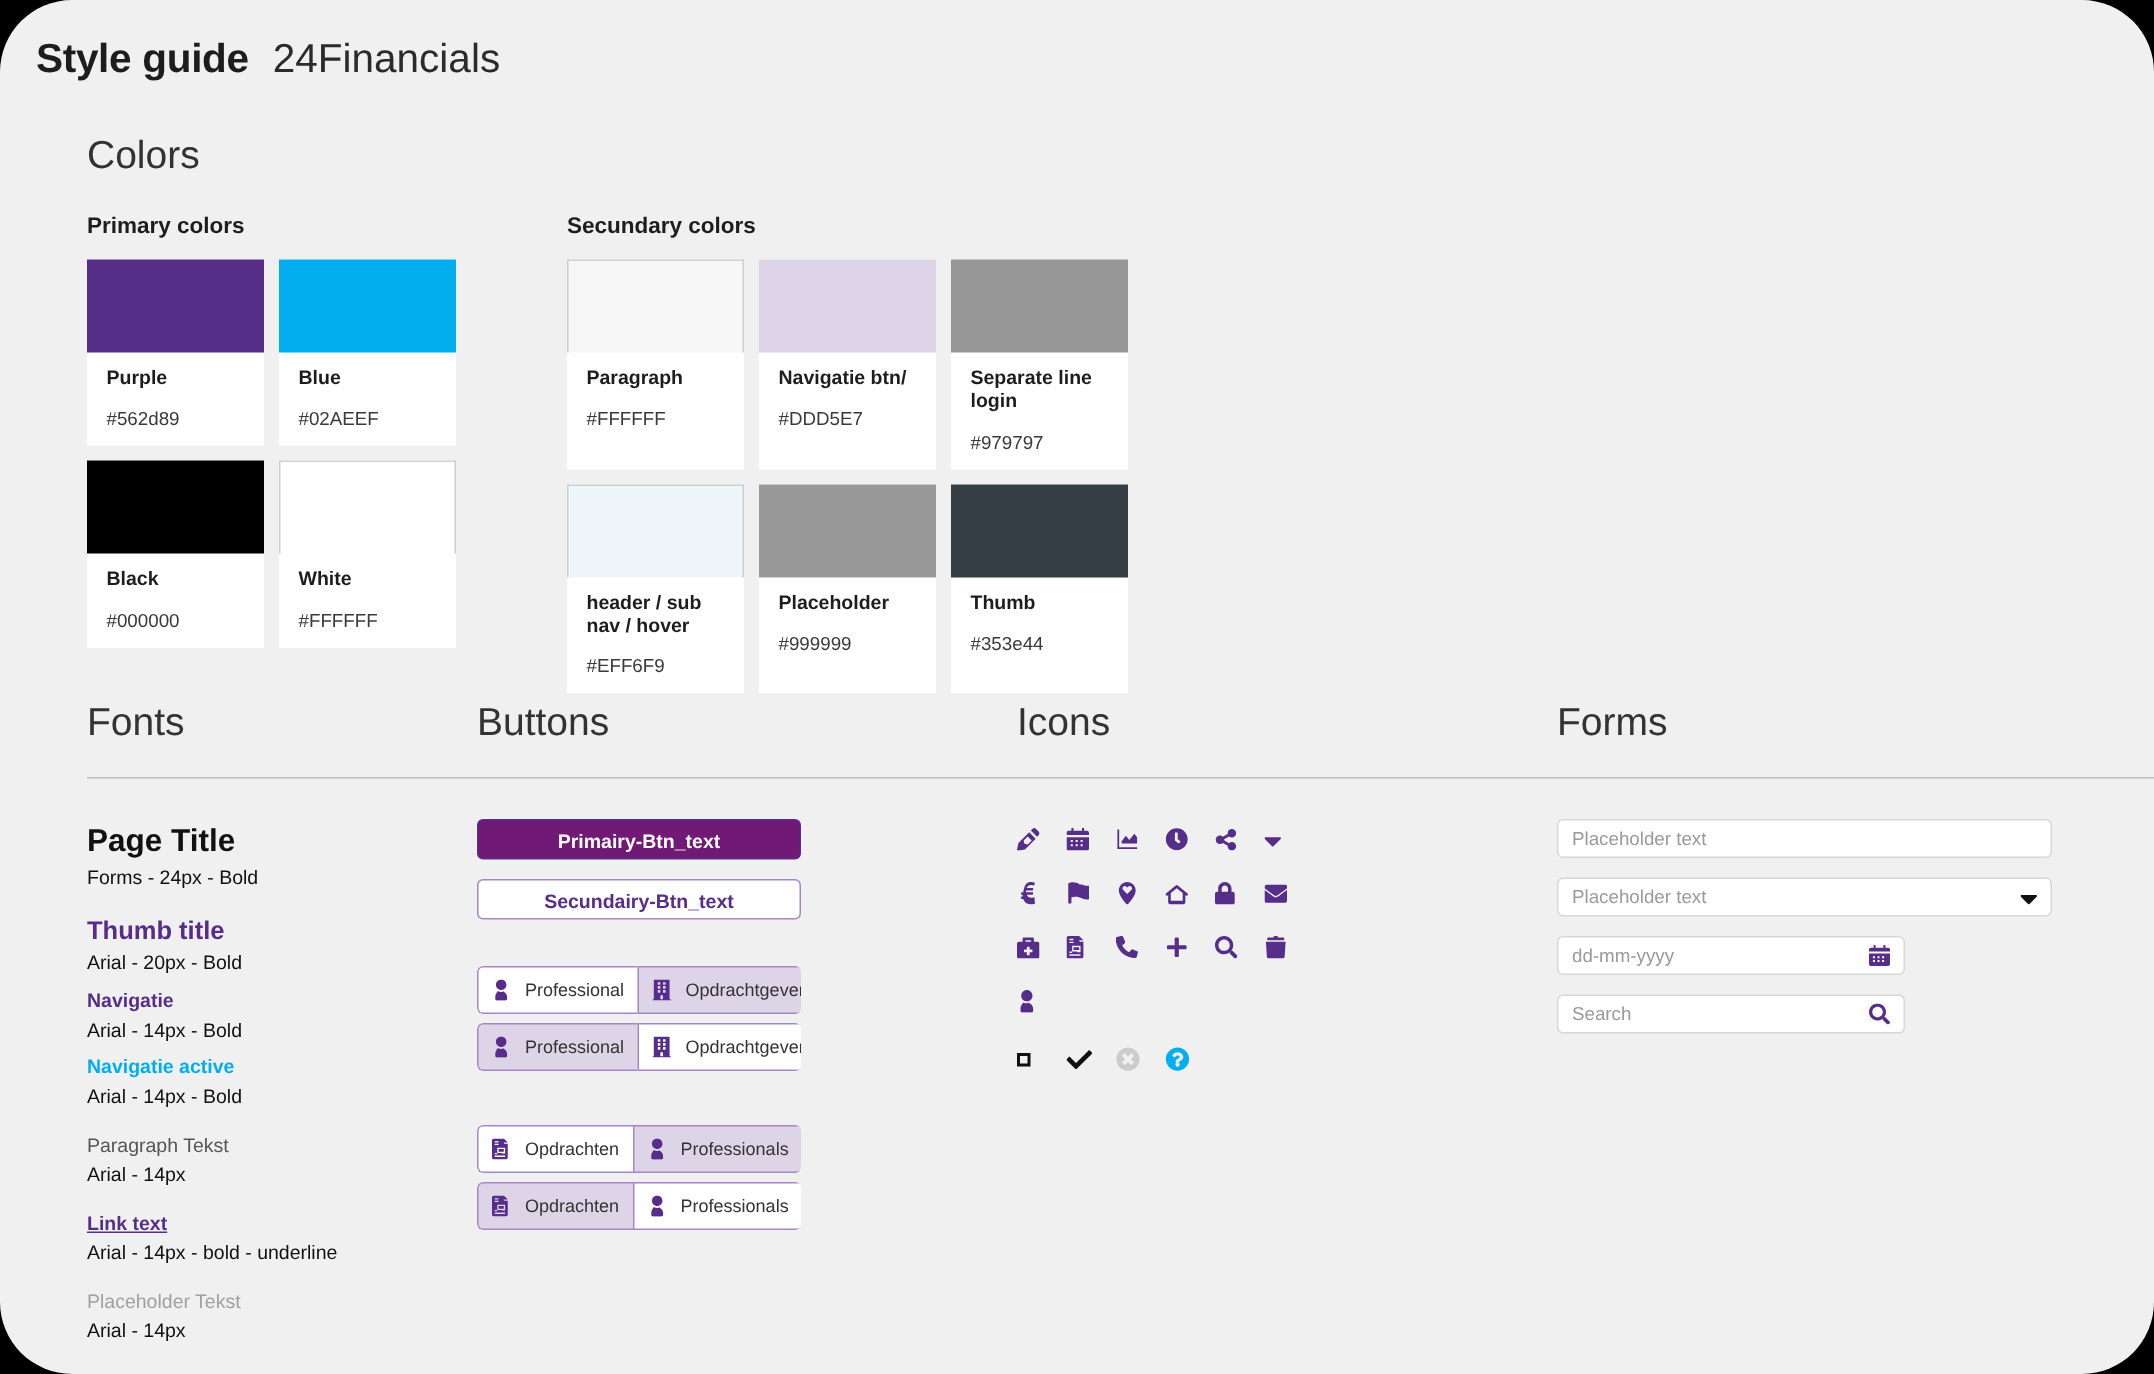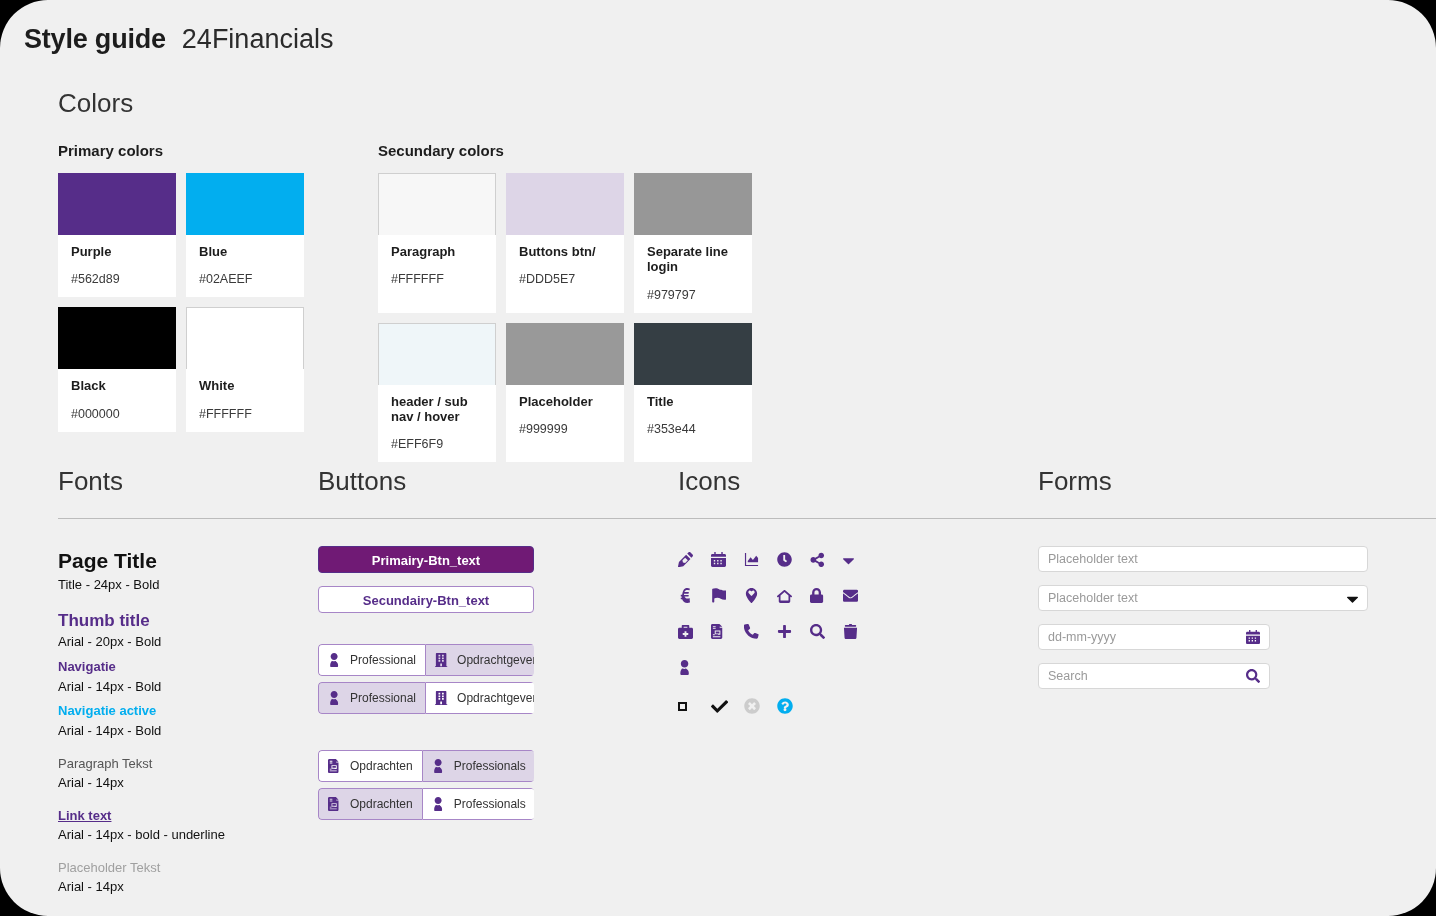--- a/index.html
+++ b/index.html
@@ -302,21 +302,21 @@
           <div class="swatch tall">
             <div class="chip bordered" style="background:#f7f7f7"></div>
             <div class="body">
               <div class="name">Paragraph</div>
               <div class="hex">#FFFFFF</div>
             </div>
           </div>
           <div class="swatch tall">
             <div class="chip" style="background:#ddd5e7"></div>
             <div class="body">
-              <div class="name">Buttons btn/</div>
+              <div class="name">Navigatie btn/</div>
               <div class="hex">#DDD5E7</div>
             </div>
           </div>
           <div class="swatch tall">
             <div class="chip" style="background:#979797"></div>
             <div class="body">
               <div class="name">Separate line login</div>
               <div class="hex">#979797</div>
             </div>
           </div>
@@ -330,41 +330,41 @@
           <div class="swatch tall">
             <div class="chip" style="background:#999999"></div>
             <div class="body">
               <div class="name">Placeholder</div>
               <div class="hex">#999999</div>
             </div>
           </div>
           <div class="swatch tall">
             <div class="chip" style="background:#353e44"></div>
             <div class="body">
-              <div class="name">Title</div>
+              <div class="name">Thumb</div>
               <div class="hex">#353e44</div>
             </div>
           </div>
         </div>
     </div>
   </div>
 
   <div id="panels">
     <div class="headings">
       <div class="section-heading" id="h-fonts">Fonts</div>
       <div class="section-heading" id="h-buttons">Buttons</div>
       <div class="section-heading" id="h-icons">Icons</div>
       <div class="section-heading" id="h-forms">Forms</div>
       <div class="divider"></div>
     </div>
 
     <div id="fonts-col">
         <div class="font-row">
           <div class="sample s-page-title">Page Title</div>
-          <div class="spec">Title - 24px - Bold</div>
+          <div class="spec">Forms - 24px - Bold</div>
         </div>
         <div class="font-row gap-before-sm">
           <div class="sample s-thumb-title">Thumb title</div>
           <div class="spec">Arial - 20px - Bold</div>
         </div>
         <div class="font-row">
           <div class="sample s-nav">Navigatie</div>
           <div class="spec">Arial - 14px - Bold</div>
         </div>
         <div class="font-row">

